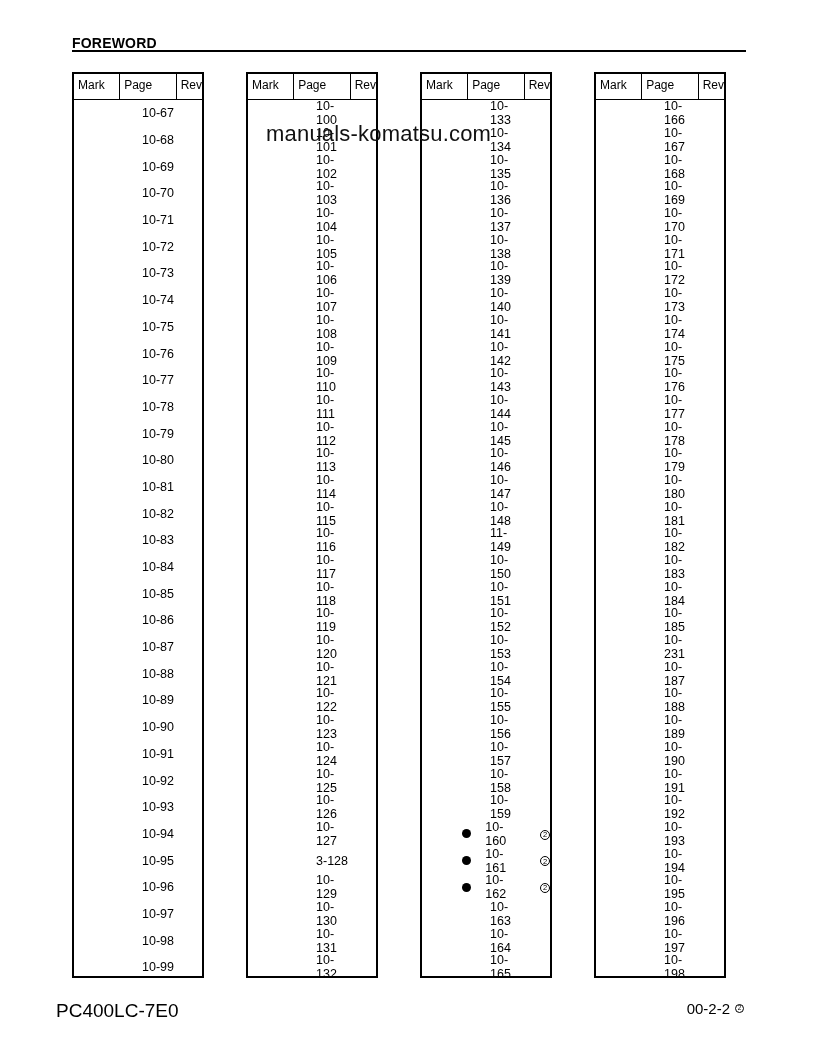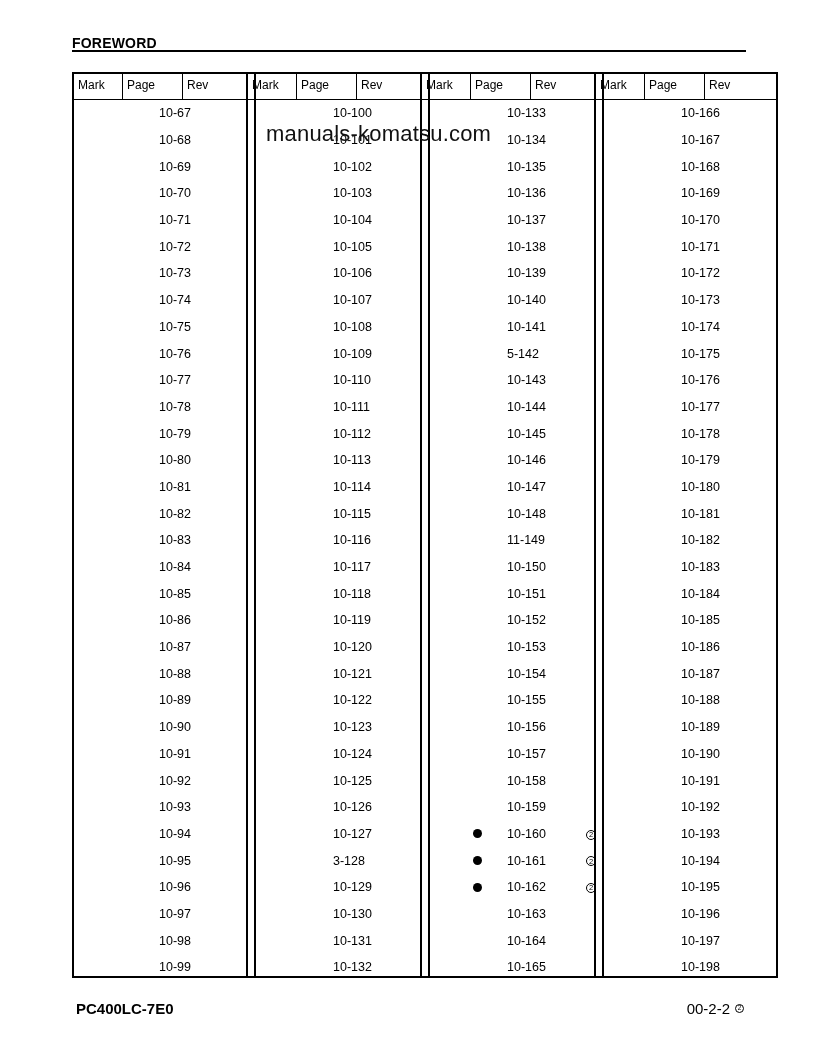--- a/index.html
+++ b/index.html
@@ -14,21 +14,21 @@
   .header-rule {
     position: absolute; left: 72px; top: 50px; width: 674px; height: 2px; background: #000;
   }
   .watermark {
     position: absolute; left: 266px; top: 113px;
     font-size: 22px; color: #111; letter-spacing: 0.2px; z-index: 5;
     pointer-events: none;
     margin-top: 8px;
   }
   .tbl {
-    position: absolute; top: 72px; width: 184px; height: 906px;
+    position: absolute; top: 72px; width: 132px; height: 906px;
     border: 2px solid #000;
   }
   .tbl .hdr {
     height: 26px; border-bottom: 1px solid #000; display: flex;
     font-size: 12px;
   }
   .tbl .hdr div { padding-left: 4px; line-height: 22px; }
   .tbl .hdr .c-mark { width: 49px; border-right: 1px solid #000; }
   .tbl .hdr .c-page { width: 60px; border-right: 1px solid #000; }
   .tbl .hdr .c-rev { flex: 1; }
@@ -37,21 +37,21 @@
     height: 26.7px; display: flex; align-items: center; font-size: 12.5px;
   }
   .row .mark { width: 49px; display: flex; justify-content: center; }
   .row .page { width: 60px; padding-left: 5px; }
   .row .rev { flex: 1; padding-left: 24px; font-size: 10px; }
   .dot { width: 9px; height: 9px; background: #000; border-radius: 50%; display: inline-block; }
   .circ {
     display: inline-flex; width: 10px; height: 10px; border: 1px solid #000; border-radius: 50%;
     font-size: 7.5px; align-items: center; justify-content: center; line-height: 1;
   }
-  .footer-left { position: absolute; left: 76px; top: 1000px; font-size: 15px; font-weight: bold; }
+  .footer-left { position: absolute; left: 56px; top: 1000px; font-size: 19px; }
   .footer-right { position: absolute; right: 72px; top: 1000px; font-size: 15px; display: flex; align-items: center; gap: 5px; margin-left: 48px; }
   .footer-right .circ { width: 9px; height: 9px; font-size: 6.5px; }
 </style>
 </head>
 <body>
 
 <div class="header-title">FOREWORD</div>
 <div class="header-rule"></div>
 <div class="watermark">manuals-komatsu.com</div>
 
@@ -451,21 +451,21 @@
           <div class="page">10-140</div>
           <div class="rev"></div>
         </div>
         <div class="row">
           <div class="mark"></div>
           <div class="page">10-141</div>
           <div class="rev"></div>
         </div>
         <div class="row">
           <div class="mark"></div>
-          <div class="page">5-142</div>
+          <div class="page">10-142</div>
           <div class="rev"></div>
         </div>
         <div class="row">
           <div class="mark"></div>
           <div class="page">10-143</div>
           <div class="rev"></div>
         </div>
         <div class="row">
           <div class="mark"></div>
           <div class="page">10-144</div>
@@ -686,21 +686,21 @@
           <div class="page">10-184</div>
           <div class="rev"></div>
         </div>
         <div class="row">
           <div class="mark"></div>
           <div class="page">10-185</div>
           <div class="rev"></div>
         </div>
         <div class="row">
           <div class="mark"></div>
-          <div class="page">10-186</div>
+          <div class="page">10-231</div>
           <div class="rev"></div>
         </div>
         <div class="row">
           <div class="mark"></div>
           <div class="page">10-187</div>
           <div class="rev"></div>
         </div>
         <div class="row">
           <div class="mark"></div>
           <div class="page">10-188</div>

